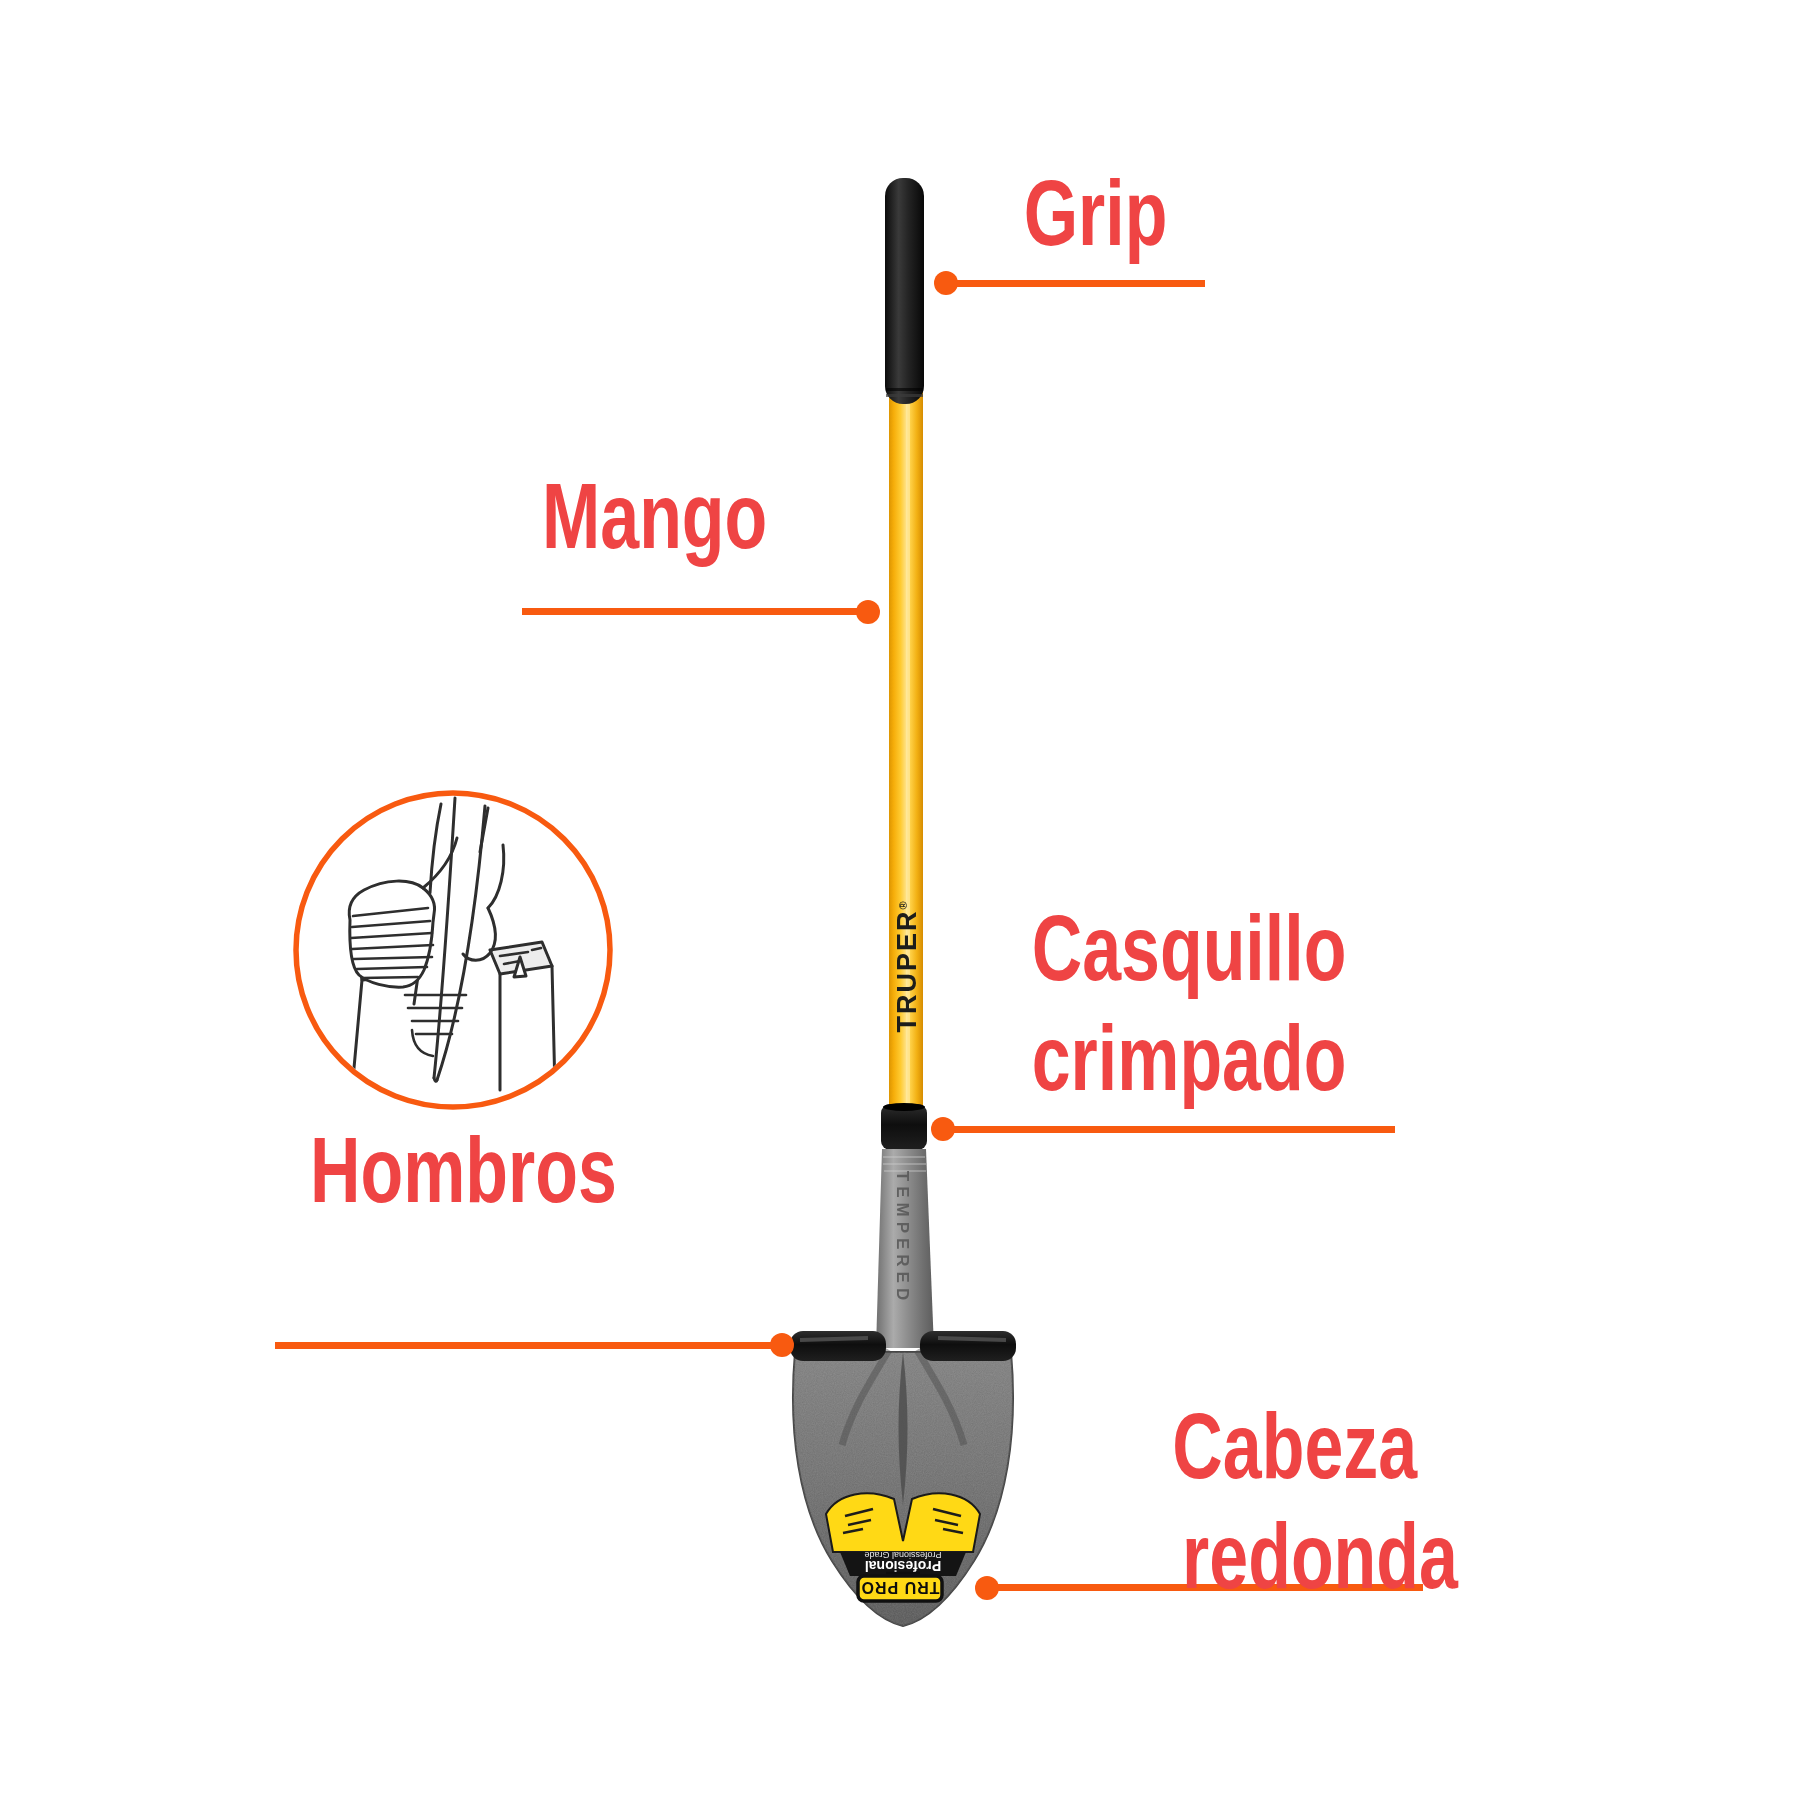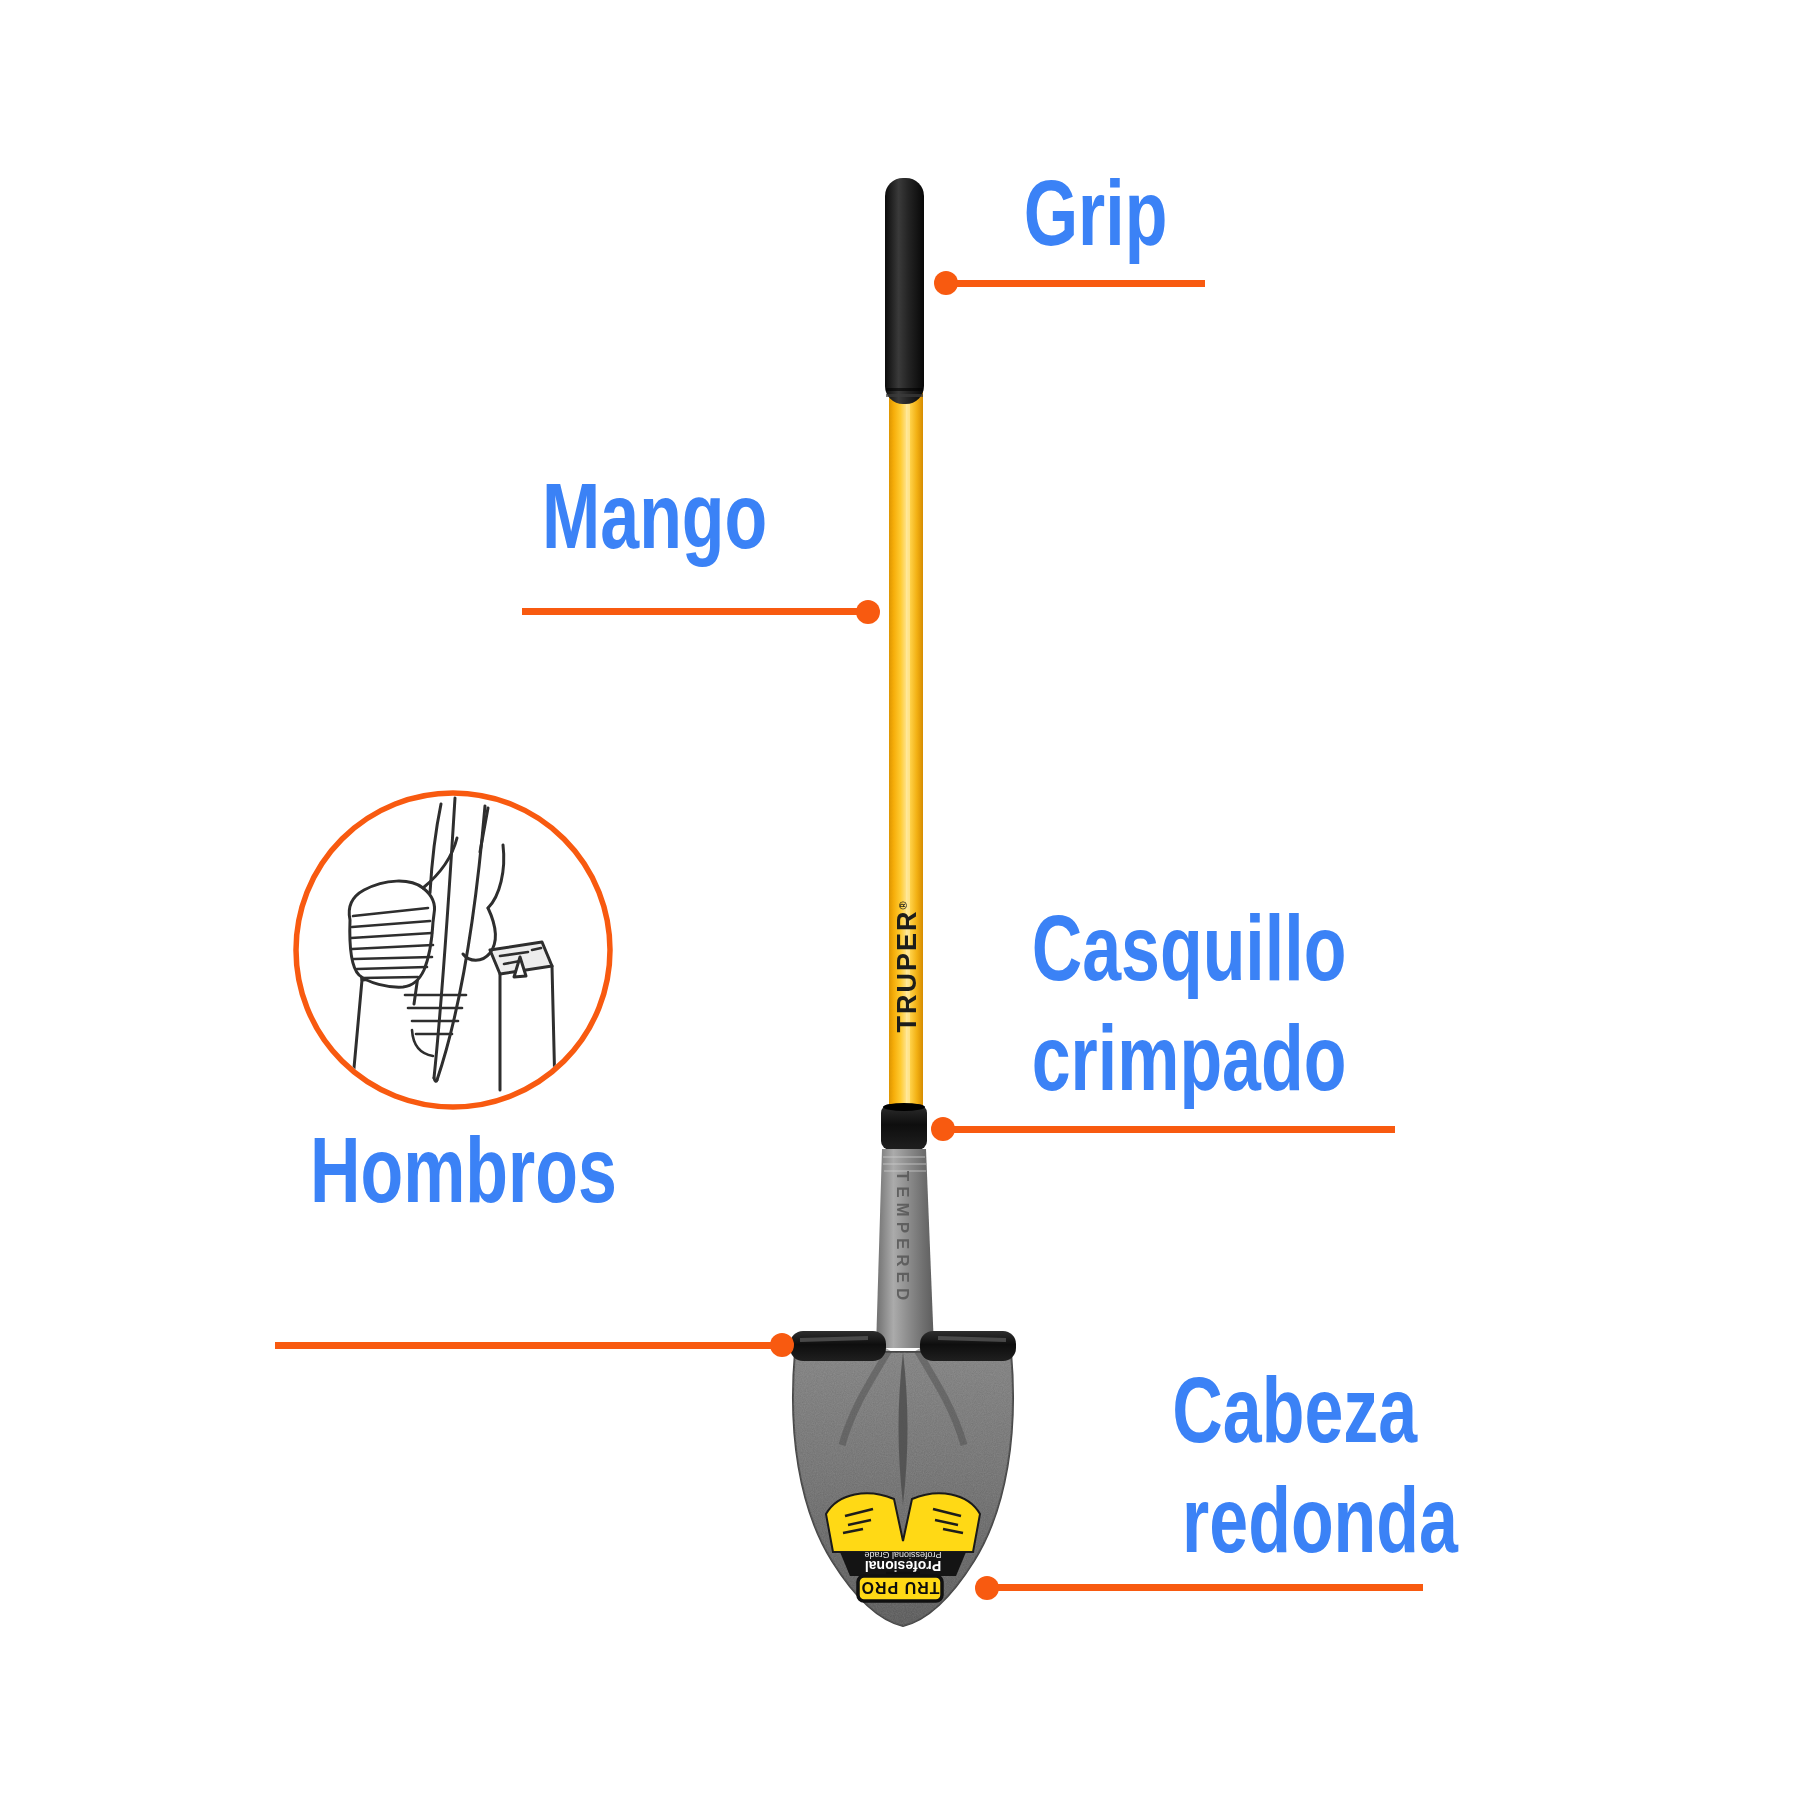--- a/index.html
+++ b/index.html
@@ -1,25 +1,25 @@
 <!DOCTYPE html>
 <html><head>
 <meta charset="utf-8">
 <style>
   html,body{margin:0;padding:0;background:#fff;}
   .stage{position:relative;width:1800px;height:1800px;background:#ffffff;overflow:hidden;
          font-family:"Liberation Sans",sans-serif;}
   .art{position:absolute;left:0;top:0;}
   
-  .lbl{position:absolute;color:#3b82f6;font-weight:700;font-size:92px;line-height:110px;
+  .lbl{position:absolute;color:#ef4444;font-weight:700;font-size:92px;line-height:110px;
        white-space:nowrap;}
   .lbl .squeeze{display:inline-block;transform:scaleX(.76);}
   .lbl.al-c{text-align:center;} .lbl.al-c .squeeze{transform-origin:center;}
   .lbl.al-l{text-align:left;}   .lbl.al-l .squeeze{transform-origin:left;}
-  .lbl.al-r{text-align:right;}  .lbl.al-r .squeeze{transform-origin:right;}
+  .lbl.al-r{text-align:right;margin-top:36px;}  .lbl.al-r .squeeze{transform-origin:right;}
   
   .lead{position:absolute;height:7px;background:#F85A10;}
   .ldot{position:absolute;width:24px;height:24px;border-radius:50%;background:#F85A10;}
 </style>
 </head>
 <body>
 
 <div class="stage">
 
   <svg class="art" width="1800" height="1800" viewBox="0 0 1800 1800">

